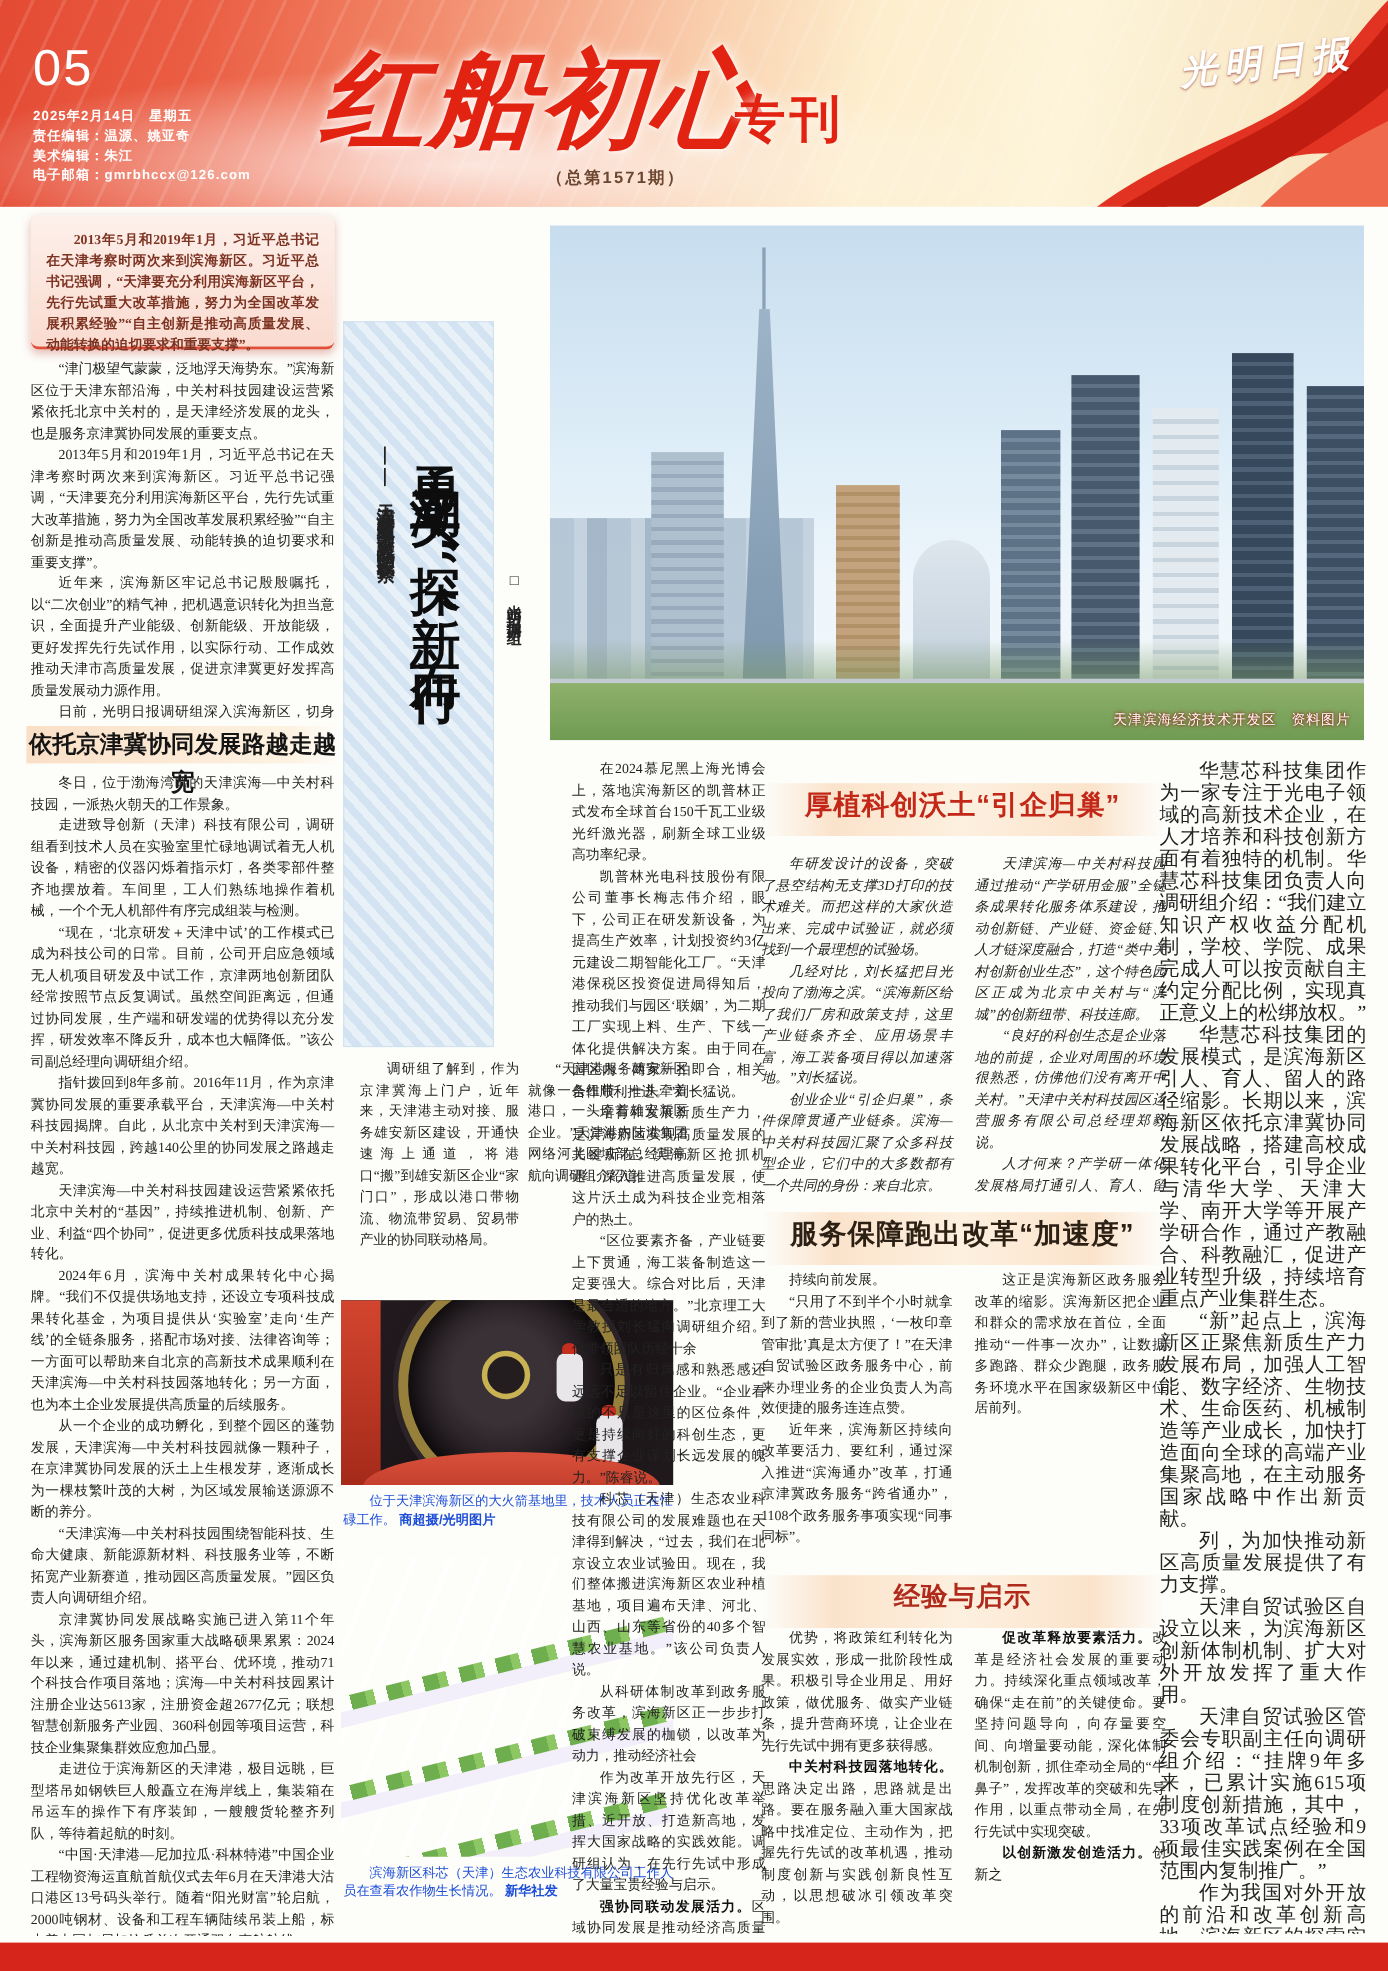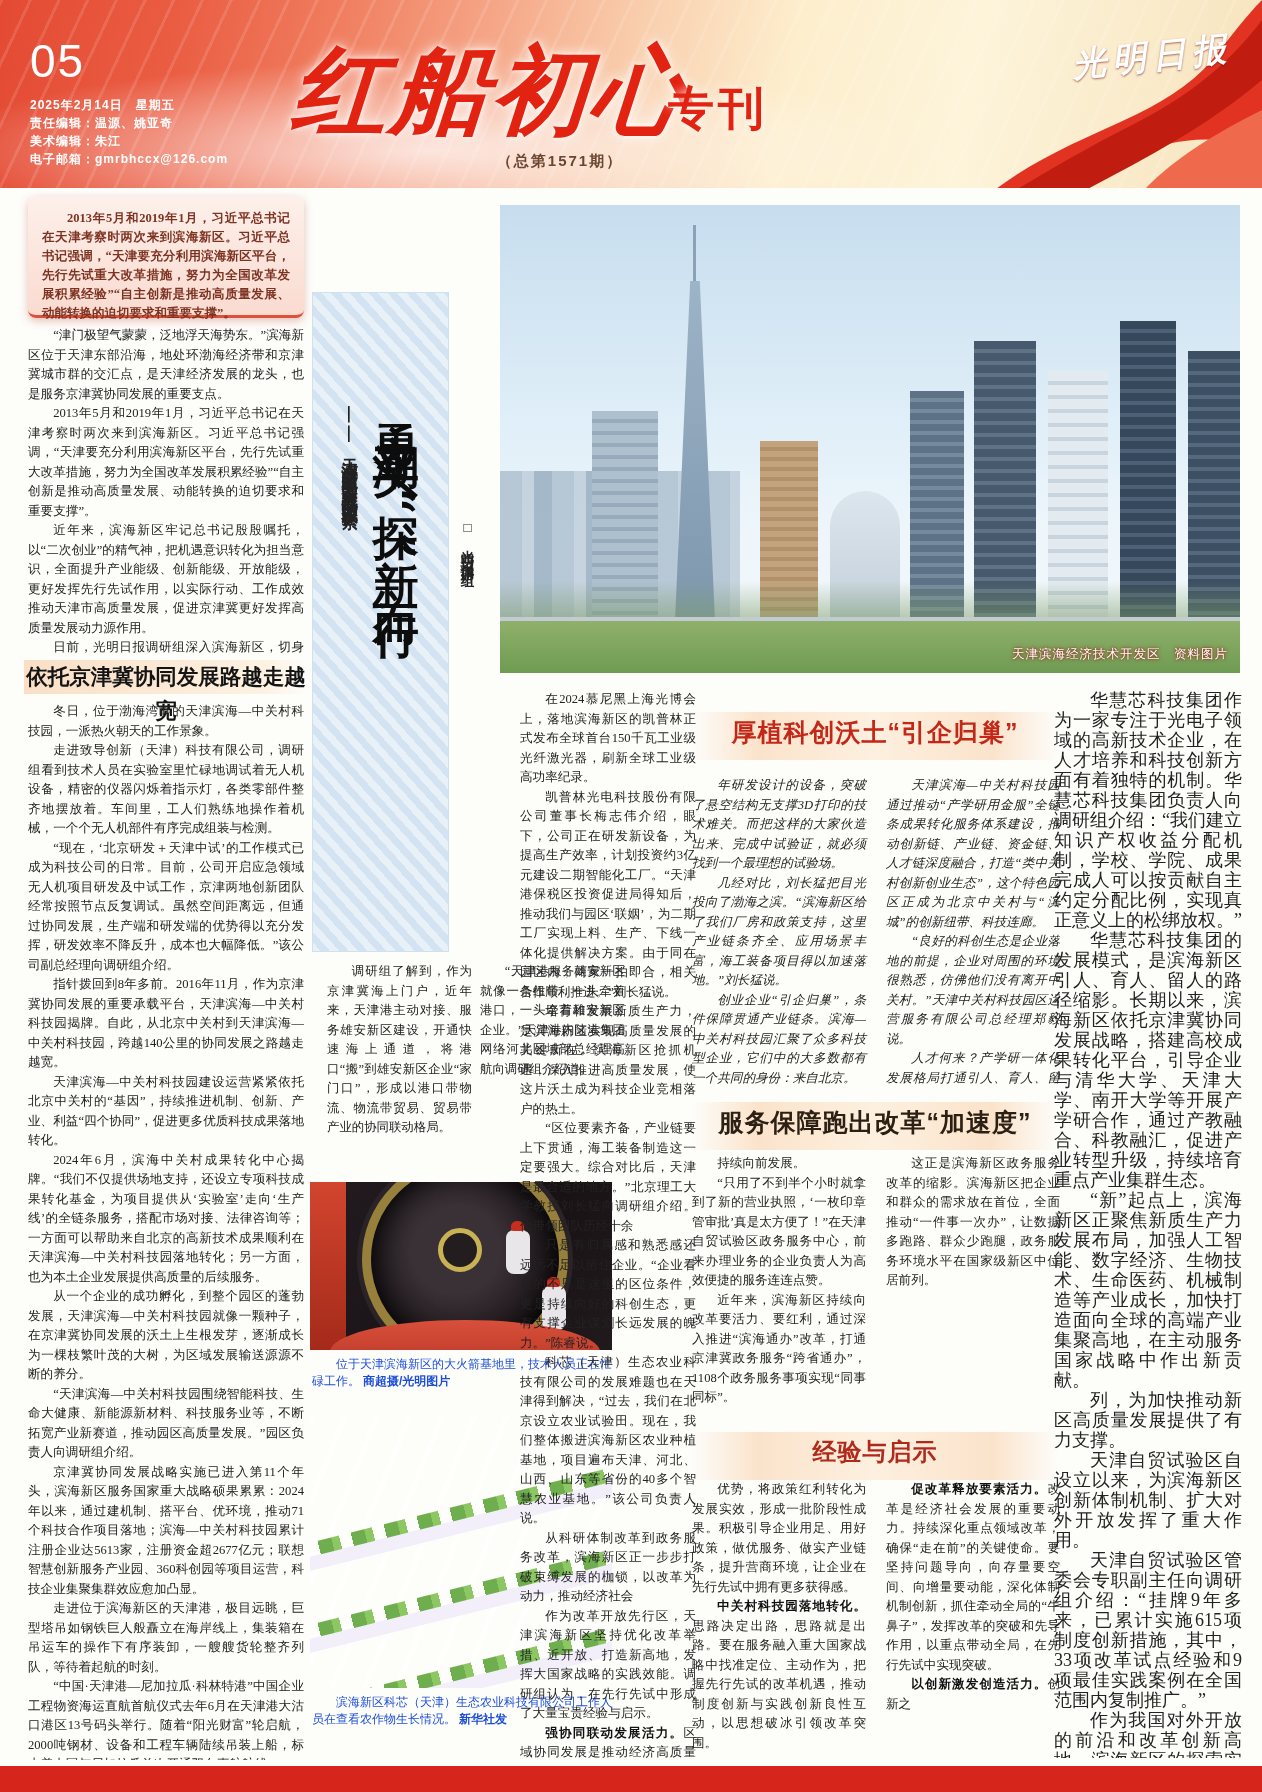--- a/index.html
+++ b/index.html
@@ -173,21 +173,21 @@
     <div class="brand">红船初心</div>
     <div class="brand-suffix">专刊</div>
     <div class="issue">（总第1571期）</div>
   </div>
 
   <div class="intro-box">
     <p>2013年5月和2019年1月，习近平总书记在天津考察时两次来到滨海新区。习近平总书记强调，“天津要充分利用滨海新区平台，先行先试重大改革措施，努力为全国改革发展积累经验”“自主创新是推动高质量发展、动能转换的迫切要求和重要支撑”。</p>
   </div>
 
   <div id="left-col-a" class="tcol">
-      <p>“津门极望气蒙蒙，泛地浮天海势东。”滨海新区位于天津东部沿海，地处环渤海经济带和京津冀城市群的交汇点，是天津经济发展的龙头，也是服务京津冀协同发展的重要支点。</p>
+      <p>“津门极望气蒙蒙，泛地浮天海势东。”滨海新区位于天津东部沿海，中关村科技园建设运营紧紧依托北京中关村的，是天津经济发展的龙头，也是服务京津冀协同发展的重要支点。</p>
       <p>2013年5月和2019年1月，习近平总书记在天津考察时两次来到滨海新区。习近平总书记强调，“天津要充分利用滨海新区平台，先行先试重大改革措施，努力为全国改革发展积累经验”“自主创新是推动高质量发展、动能转换的迫切要求和重要支撑”。</p>
       <p>近年来，滨海新区牢记总书记殷殷嘱托，以“二次创业”的精气神，把机遇意识转化为担当意识，全面提升产业能级、创新能级、开放能级，更好发挥先行先试作用，以实际行动、工作成效推动天津市高质量发展，促进京津冀更好发挥高质量发展动力源作用。</p>
       <p>日前，光明日报调研组深入滨海新区，切身感受这座改革开放先行城市的生机勃发，看滨海新区如何走好先行先试重大改革举措、服务重大国家战略之路。</p>
     </div>
   <div class="sec-head-left">依托京津冀协同发展路越走越宽</div>
   <div id="left-col-b" class="tcol">
       <p>冬日，位于渤海湾畔的天津滨海—中关村科技园，一派热火朝天的工作景象。</p>
       <p>走进致导创新（天津）科技有限公司，调研组看到技术人员在实验室里忙碌地调试着无人机设备，精密的仪器闪烁着指示灯，各类零部件整齐地摆放着。车间里，工人们熟练地操作着机械，一个个无人机部件有序完成组装与检测。</p>
       <p>“现在，‘北京研发＋天津中试’的工作模式已成为科技公司的日常。目前，公司开启应急领域无人机项目研发及中试工作，京津两地创新团队经常按照节点反复调试。虽然空间距离远，但通过协同发展，生产端和研发端的优势得以充分发挥，研发效率不降反升，成本也大幅降低。”该公司副总经理向调研组介绍。</p>
       <p>指针拨回到8年多前。2016年11月，作为京津冀协同发展的重要承载平台，天津滨海—中关村科技园揭牌。自此，从北京中关村到天津滨海—中关村科技园，跨越140公里的协同发展之路越走越宽。</p>

